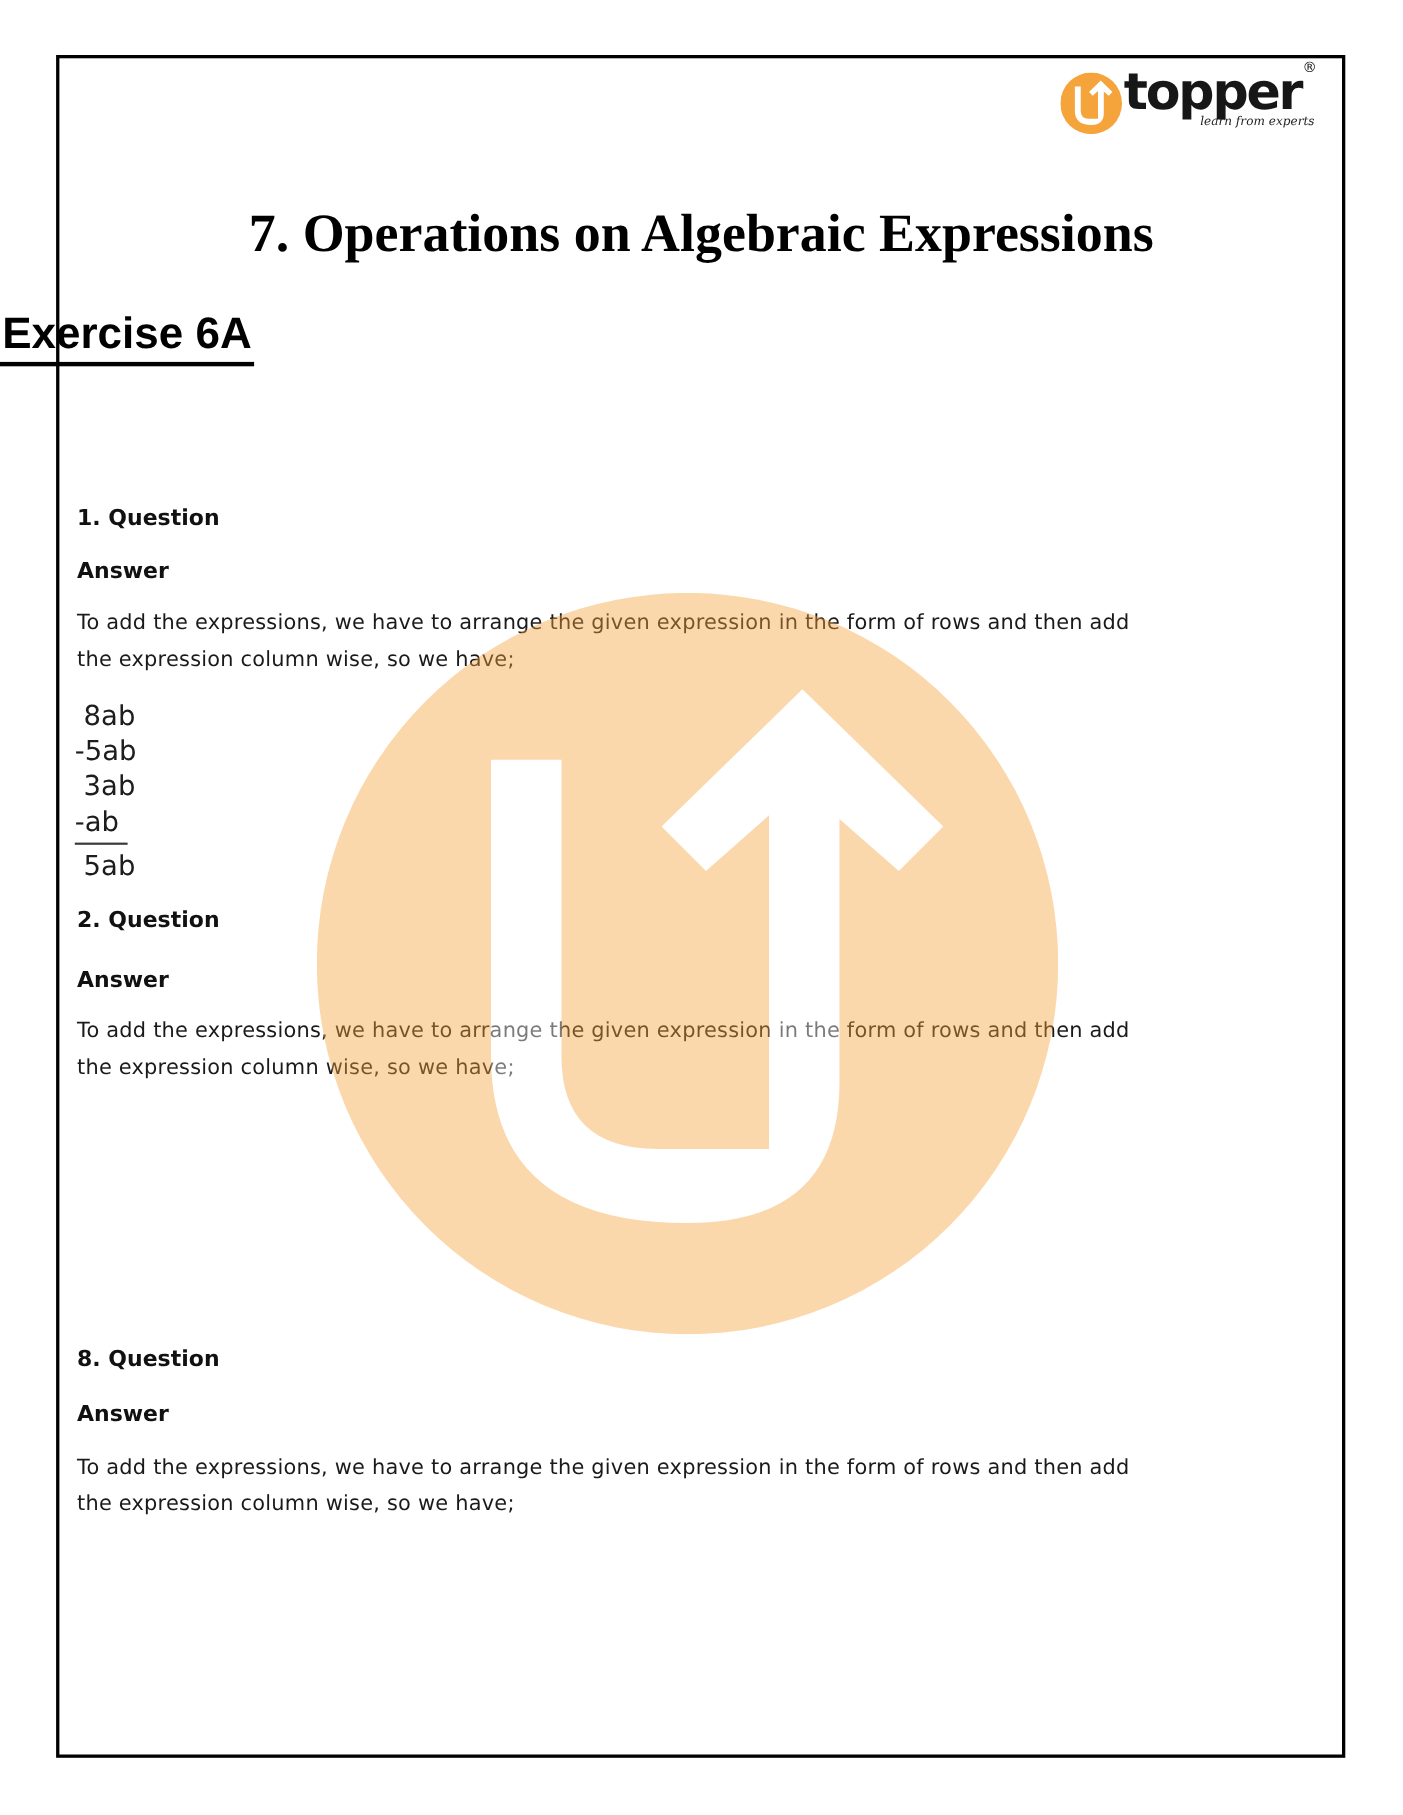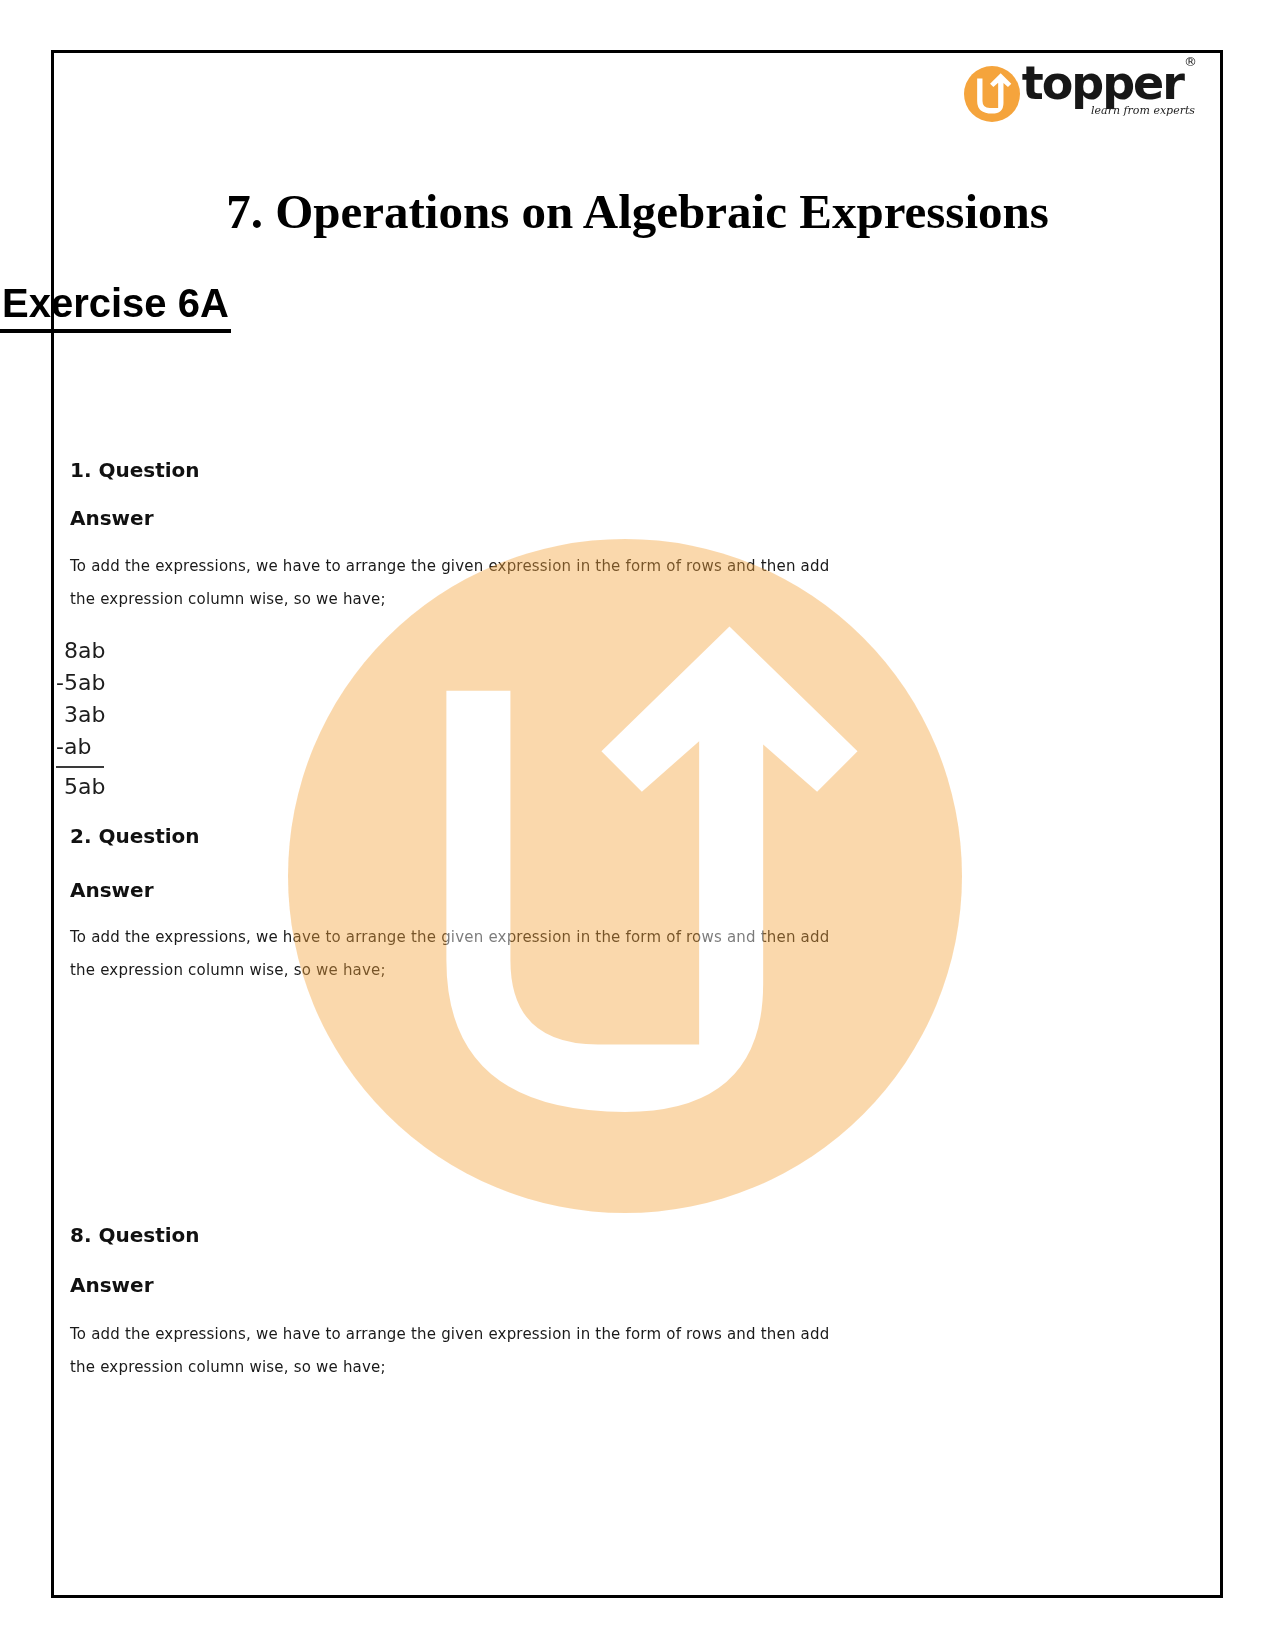--- a/index.html
+++ b/index.html
@@ -57,26 +57,26 @@
     border-bottom:4px solid #000;padding:0 2px 3px 2px;
   }
   
   .q-heading,.a-heading{
     position:absolute;left:70px;
     font-weight:bold;font-size:20px;color:#111;
     z-index:2;white-space:nowrap;
   }
   .para{
     position:absolute;left:70px;
-    font-size:15px;line-height:33px;color:#1a1a1a;
+    font-size:19px;line-height:33px;color:#1a1a1a;
     z-index:2;white-space:nowrap;letter-spacing:0.2px;
   }
   .math-col{
-    position:absolute;left:56px;
-    font-size:22px;line-height:32px;color:#1d1d1d;
+    position:absolute;left:68px;
+    font-size:25px;line-height:32px;color:#1d1d1d;
     z-index:2;
   }
   .math-row{white-space:pre;}
   .math-row.pos{padding-left:8px;}
   .sum-rule{
     width:48px;border:none;border-top:2px solid #3a3a3a;
     margin:3px 0 3px 0;height:0;
   }
   
   .watermark{

